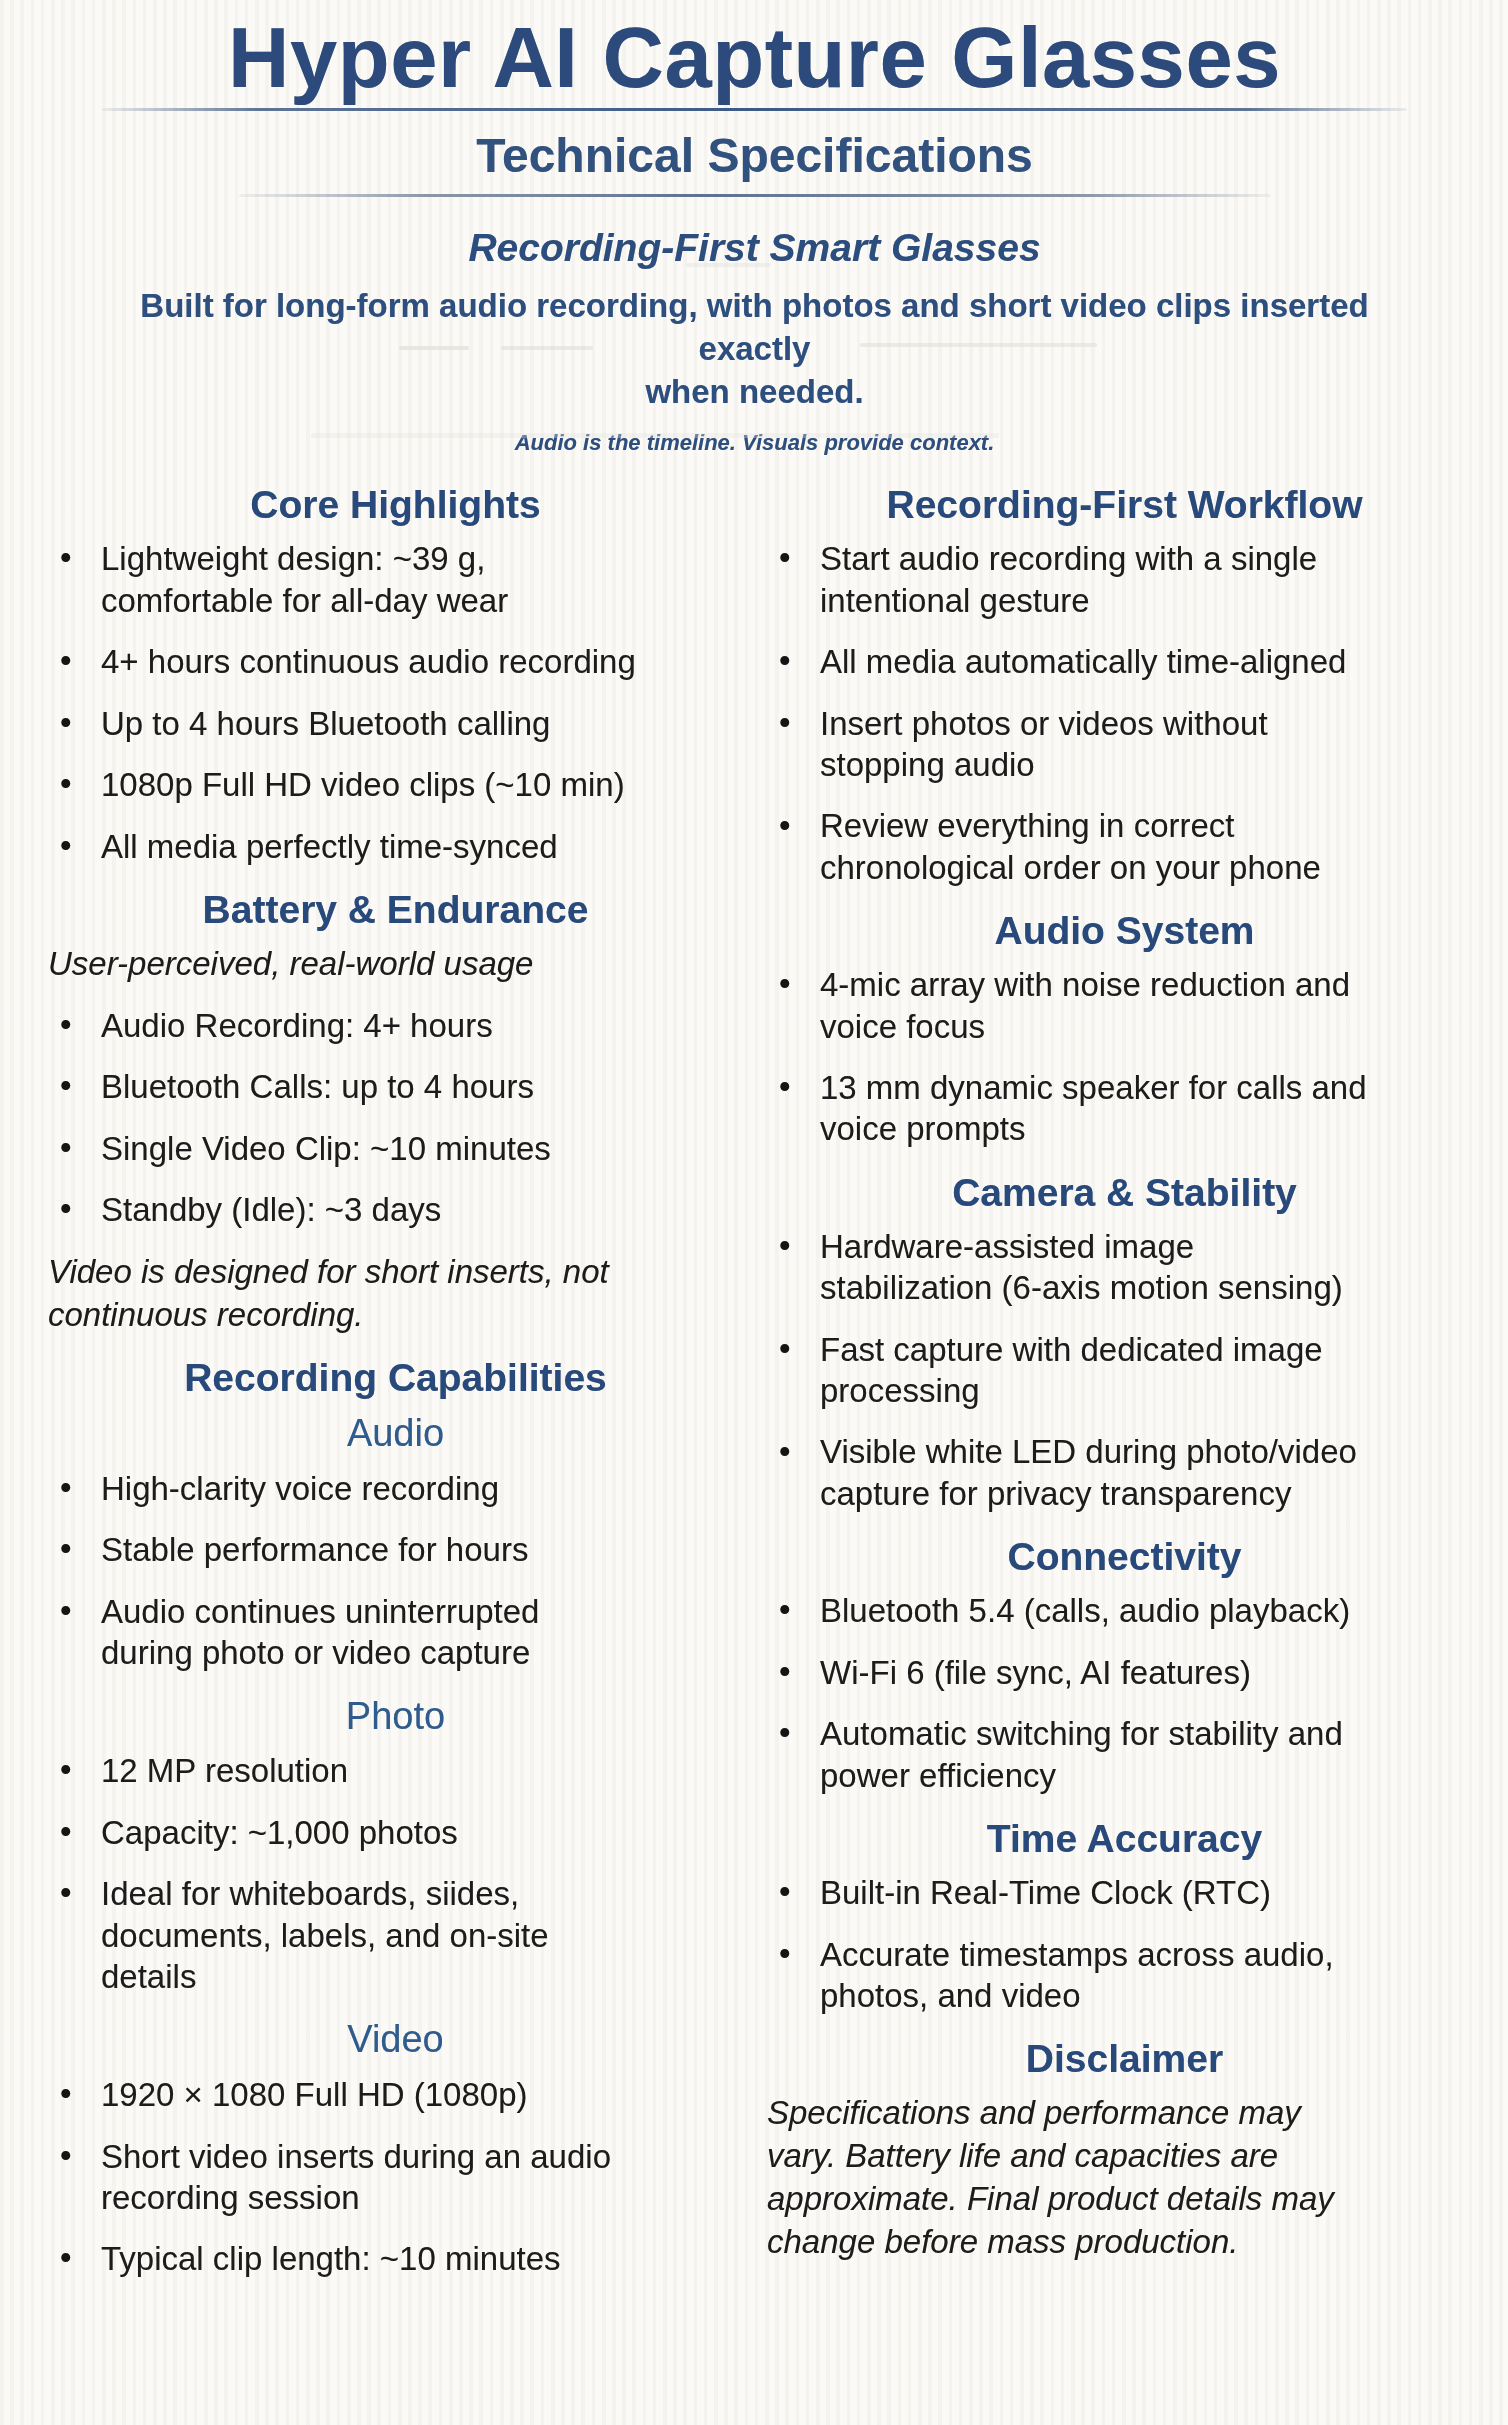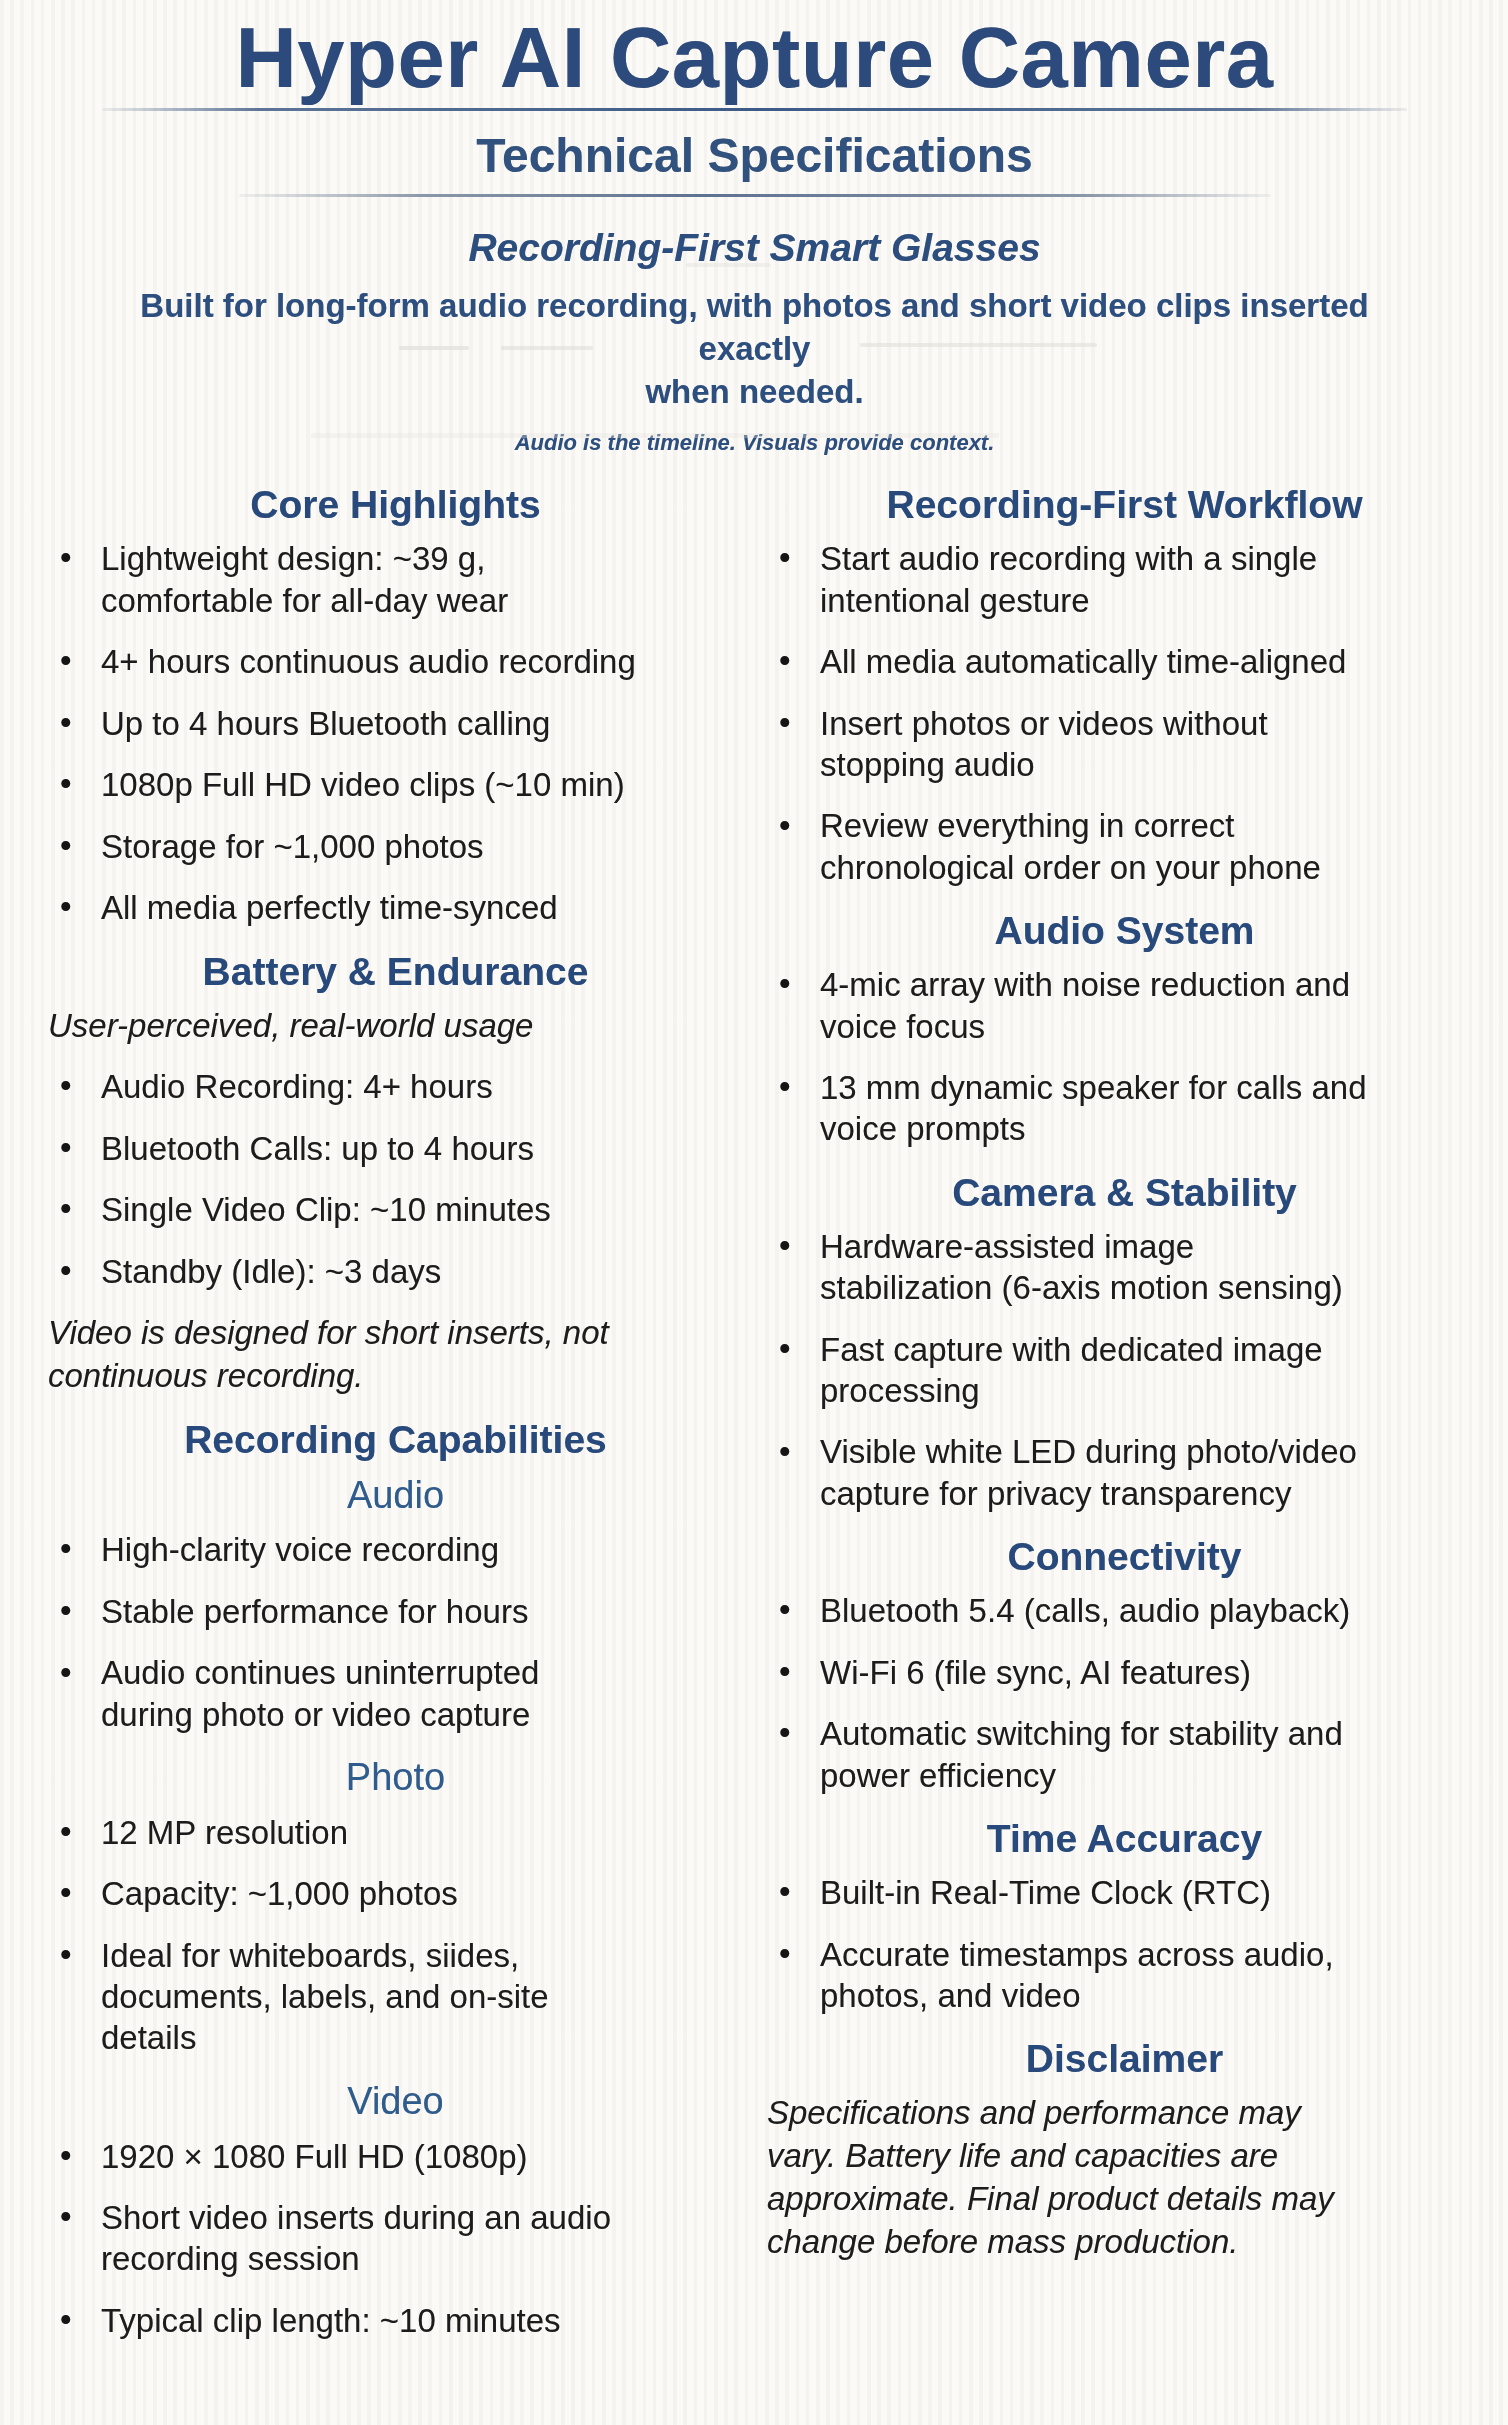--- a/index.html
+++ b/index.html
@@ -72,21 +72,21 @@
   .note{
     margin:1.8px 0 18.5px;font-size:33px;font-style:italic;color:#1c1c1c;line-height:1.3;white-space:pre-line;
   }
 </style>
 </head>
 <body>
 
 <div class="page">
 
   <header class="doc-header">
-    <h1 class="doc-title">Hyper AI Capture Camera</h1>
+    <h1 class="doc-title">Hyper AI Capture Glasses</h1>
     <hr class="rule rule-1">
     <h2 class="doc-subtitle">Technical Specifications</h2>
     <hr class="rule rule-2">
     <h3 class="tagline">Recording-First Smart Glasses</h3>
     <p class="intro">Built for long-form audio recording, with photos and short video clips inserted exactly
 when needed.</p>
     <p class="motto">Audio is the timeline. Visuals provide context.</p>
   </header>
 
   <span class="artifact a5"></span>
@@ -98,21 +98,20 @@
   <main class="columns">
     <section class="col" id="col-left">
         <section class="spec-section">
           <h4 class="section-heading">Core Highlights</h4>
           <ul class="bullets">
             <li>Lightweight design: ~39 g,
 comfortable for all-day wear</li>
             <li>4+ hours continuous audio recording</li>
             <li>Up to 4 hours Bluetooth calling</li>
             <li>1080p Full HD video clips (~10 min)</li>
-            <li>Storage for ~1,000 photos</li>
             <li>All media perfectly time-synced</li>
           </ul>
         </section>
         <section class="spec-section">
           <h4 class="section-heading">Battery &amp; Endurance</h4>
           <p class="note">User-perceived, real-world usage</p>
           <ul class="bullets">
             <li>Audio Recording: 4+ hours</li>
             <li>Bluetooth Calls: up to 4 hours</li>
             <li>Single Video Clip: ~10 minutes</li>

